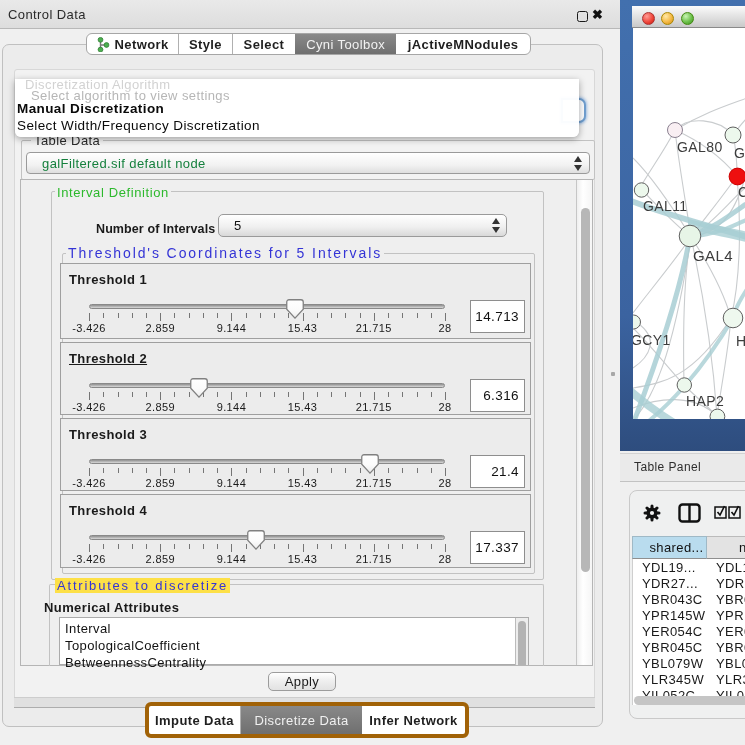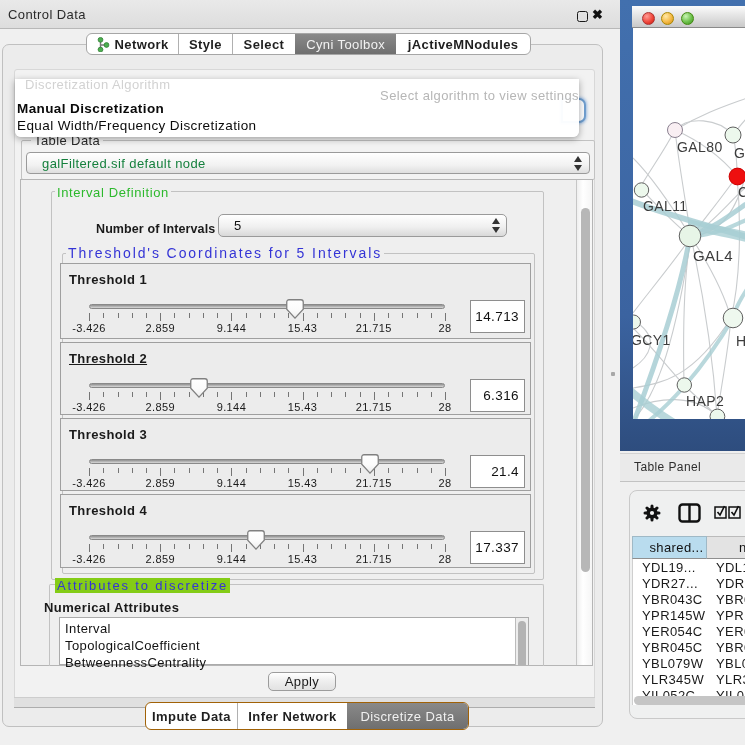--- a/index.html
+++ b/index.html
@@ -266,40 +266,40 @@
           <stop offset="0.55" stop-color="#fbfbfb"></stop>
           <stop offset="1" stop-color="#ededed"></stop>
         </linearGradient>
       </defs>
     </svg>
     <div class="abs" style="left:470px;top:531px;width:55px;height:33px;background:#fff;border:1px solid #8e8e8e;box-sizing:border-box;display:flex;align-items:center;justify-content:flex-end;padding-right:5px;font-size:13.5px;color:#111;">17.337</div>
   </div>
 
 <div class="abs" style="left:49px;top:584px;width:493px;height:81px;
   border:1px solid #c2c2c2;border-top-left-radius:2px;border-top-right-radius:2px;border-bottom:none;"></div>
-<div class="abs" style="left:55px;top:578px;background:#84cc16;padding:0 2px;font-size:13px;letter-spacing:1.8px;color:#3434d6;">Attributes to discretize</div>
+<div class="abs" style="left:55px;top:578px;background:#fde047;padding:0 2px;font-size:13px;letter-spacing:1.8px;color:#3434d6;">Attributes to discretize</div>
 <div class="abs" style="left:44px;top:600px;font-size:13px;font-weight:bold;color:#1a1a1a;">Numerical Attributes</div>
 <div class="abs" style="left:59px;top:617px;width:470px;height:48px;background:#ffffff;
   border:1px solid #ababab;box-sizing:border-box;"></div>
 <div class="abs" style="left:65px;top:621px;font-size:13px;color:#111;">Interval</div>
 <div class="abs" style="left:65px;top:638px;font-size:13px;color:#111;">TopologicalCoefficient</div>
 <div class="abs" style="left:65px;top:655px;font-size:13px;color:#111;">BetweennessCentrality</div>
 
 <div class="abs" style="left:515px;top:618px;width:13px;height:47px;background:#ededed;border-left:1px solid #bbb;box-sizing:border-box;"></div>
 <div class="abs" style="left:518px;top:621px;width:8px;height:44px;background:#b3b3b3;border-radius:4px 4px 0 0;"></div>
 
 <div class="abs" style="left:268px;top:672px;width:68px;height:19px;border:1px solid #9c9c9c;
   border-radius:5px;background:linear-gradient(#ffffff,#efefef 45%,#e2e2e2);box-sizing:border-box;
   display:flex;align-items:center;justify-content:center;font-size:13px;color:#1a1a1a;">Apply</div>
 
-<div class="abs" style="left:145px;top:702px;width:324px;height:28px;background:#fff;
-  border:1px solid #a16207;border-radius:6px;box-sizing:border-box;display:flex;overflow:hidden;">
+<div class="abs" style="left:145px;top:702px;width:324px;height:36px;background:#fff;
+  border:4px solid #a16207;border-radius:6px;box-sizing:border-box;display:flex;overflow:hidden;">
   <div class="seg" style="width:91px;border-right:1px solid #b0b0b0;font-weight:bold;">Impute Data</div>
+  <div class="seg" style="width:121px;background:linear-gradient(#898989,#6f6f6f);color:#f0f0f0;">Discretize Data</div>
   <div class="seg" style="flex:1;font-weight:bold;">Infer Network</div>
-  <div class="seg" style="width:121px;background:linear-gradient(#898989,#6f6f6f);color:#f0f0f0;">Discretize Data</div>
 </div>
 
 <div class="abs" style="left:620px;top:0;width:125px;height:451px;
   background:linear-gradient(#4270ae,#3b63a0 70%,#2e4d7e);"></div>
 
 <div class="abs" style="left:632px;top:6px;width:113px;height:22px;
   background:linear-gradient(#fbfbfb,#c9c9c9);border-bottom:1px solid #8a8a8a;box-sizing:border-box;"></div>
 <div class="abs" style="left:641.5px;top:11.5px;width:11px;height:11px;border-radius:50%;
   background:radial-gradient(circle at 35% 30%,#ff9d96,#f0483c 55%,#c41608);border:0.5px solid #a33;"></div>
 <div class="abs" style="left:661px;top:11.5px;width:11px;height:11px;border-radius:50%;
@@ -421,18 +421,18 @@
     <div class="abs" style="left:642px;top:687.9px;font-size:13px;color:#1a1a1a;">YIL052C</div>
     <div class="abs" style="left:716px;top:687.9px;font-size:13px;color:#1a1a1a;">YIL0</div>
   </div>
 
 <div class="abs" style="left:634px;top:696px;width:111px;height:9px;background:#c5c5c5;
   border-radius:5px 0 0 5px;"></div>
 
 <div class="abs" style="left:15px;top:79px;width:564px;height:58px;background:rgba(255,255,255,0.97);
   border-radius:0 0 6px 6px;box-shadow:0 2px 7px rgba(0,0,0,0.35);z-index:50;"></div>
 <div class="abs" style="left:25px;top:77px;font-size:13px;color:#d2d2d2;z-index:51;">Discretization Algorithm</div>
-<div class="abs" style="left:15px;top:88px;width:564px;text-align:right;font-size:13px;color:#b6b6b6;z-index:51;">Select algorithm to view settings</div>
+<div class="abs" style="left:31px;top:88px;width:564px;text-align:left;font-size:13px;color:#b6b6b6;z-index:51;">Select algorithm to view settings</div>
 <div class="abs" style="left:17px;top:101px;font-size:13.5px;font-weight:bold;color:#0a0a0a;z-index:51;">Manual Discretization</div>
-<div class="abs" style="left:17px;top:118px;font-size:13.5px;color:#0a0a0a;z-index:51;">Equal Width/Frequency Discretization</div>
+<div class="abs" style="left:17px;top:118px;font-size:13.5px;color:#0a0a0a;z-index:51;">Select Width/Frequency Discretization</div>
 
 <div class="abs" style="left:561px;top:98px;width:21px;height:21px;border:2.5px solid #6f9ecf;
   border-radius:0 7px 7px 0;background:#fbfcfe;box-shadow:0 0 3px 1px rgba(120,165,220,0.7);z-index:40;"></div>
 
 </body></html>

